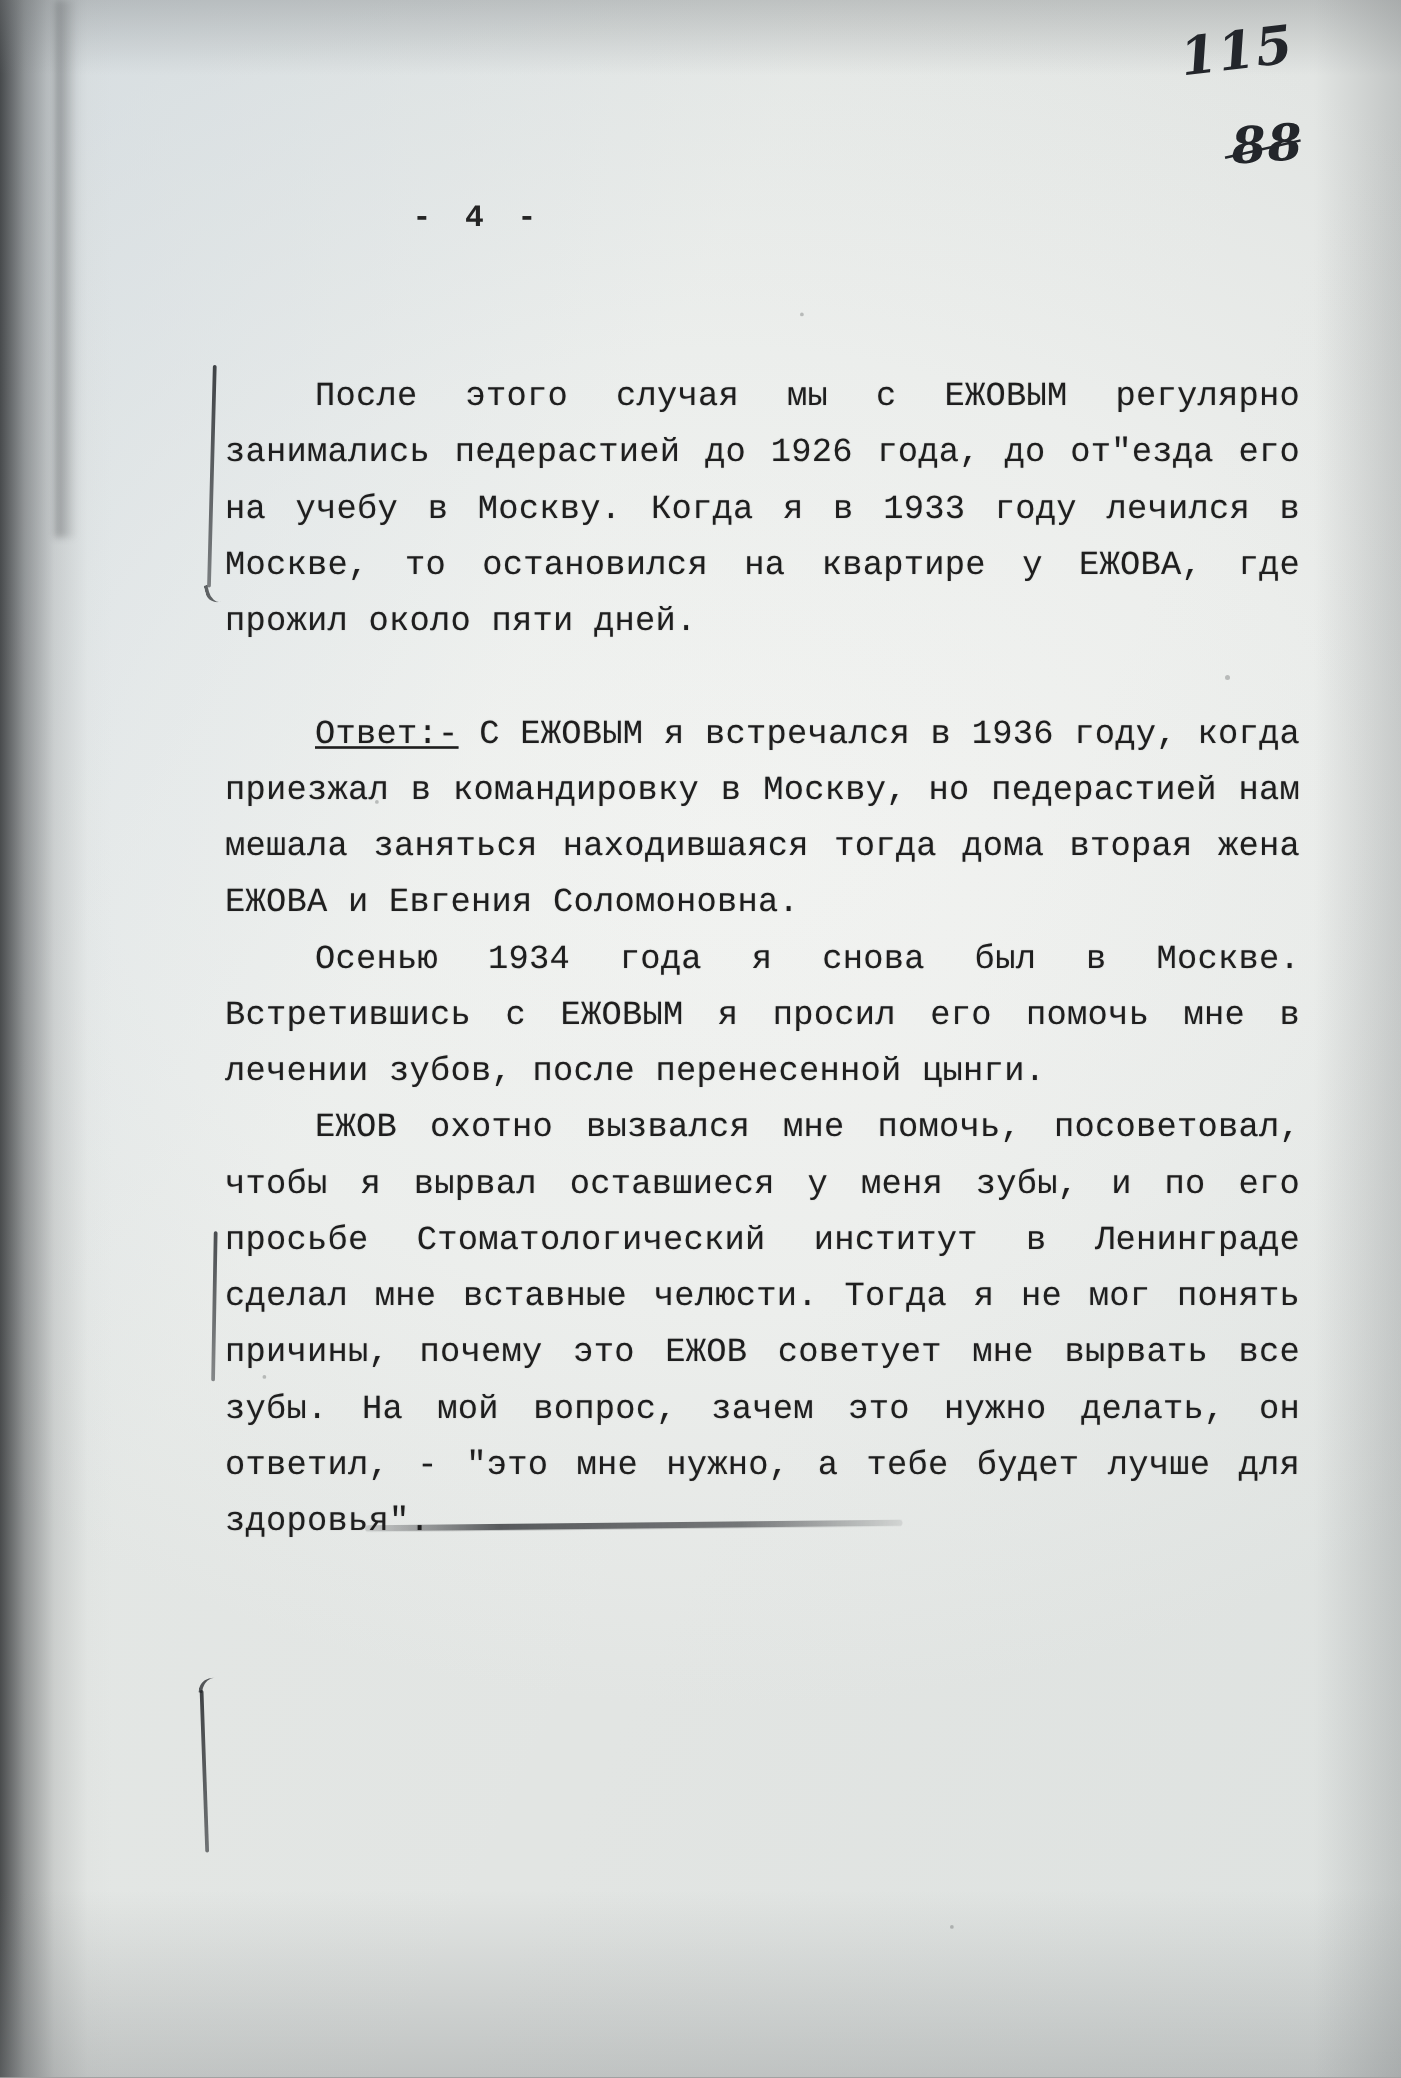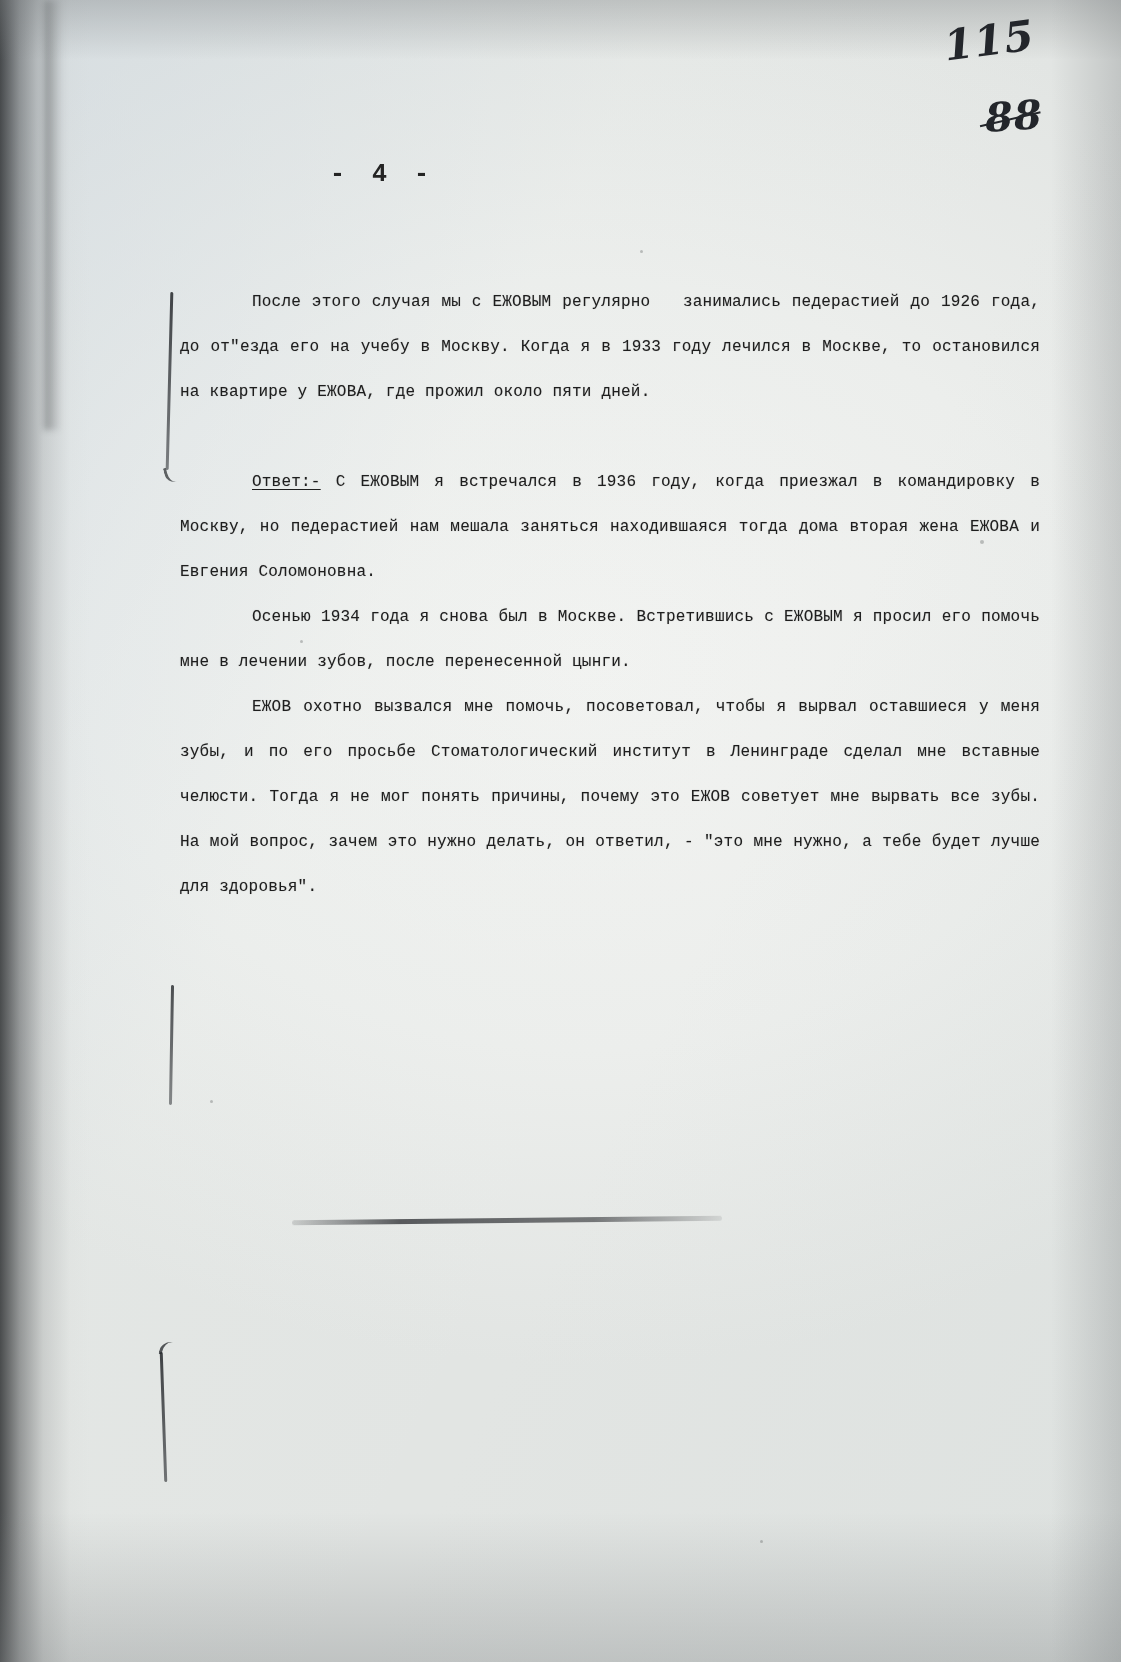--- a/index.html
+++ b/index.html
@@ -102,23 +102,23 @@
     left: 330px; top: 160px;
     font-size: 25px;
     letter-spacing: 6px;
     font-weight: 700;
     color: #242424;
   }
 
   .body-text {
     position: absolute;
     left: 180px;
-    top: 280px;
+    top: 296px;
     width: 860px;
-    font-size: 16px;
+    font-size: 27px;
     line-height: 45px;
     letter-spacing: 0.2px;
     color: #1e1e1e;
     text-align: justify;
     text-shadow: 0 0 1px rgba(60,60,60,0.35);
   }
   .para {
     margin: 0 0 0 0;
     white-space: pre-wrap;
   }

